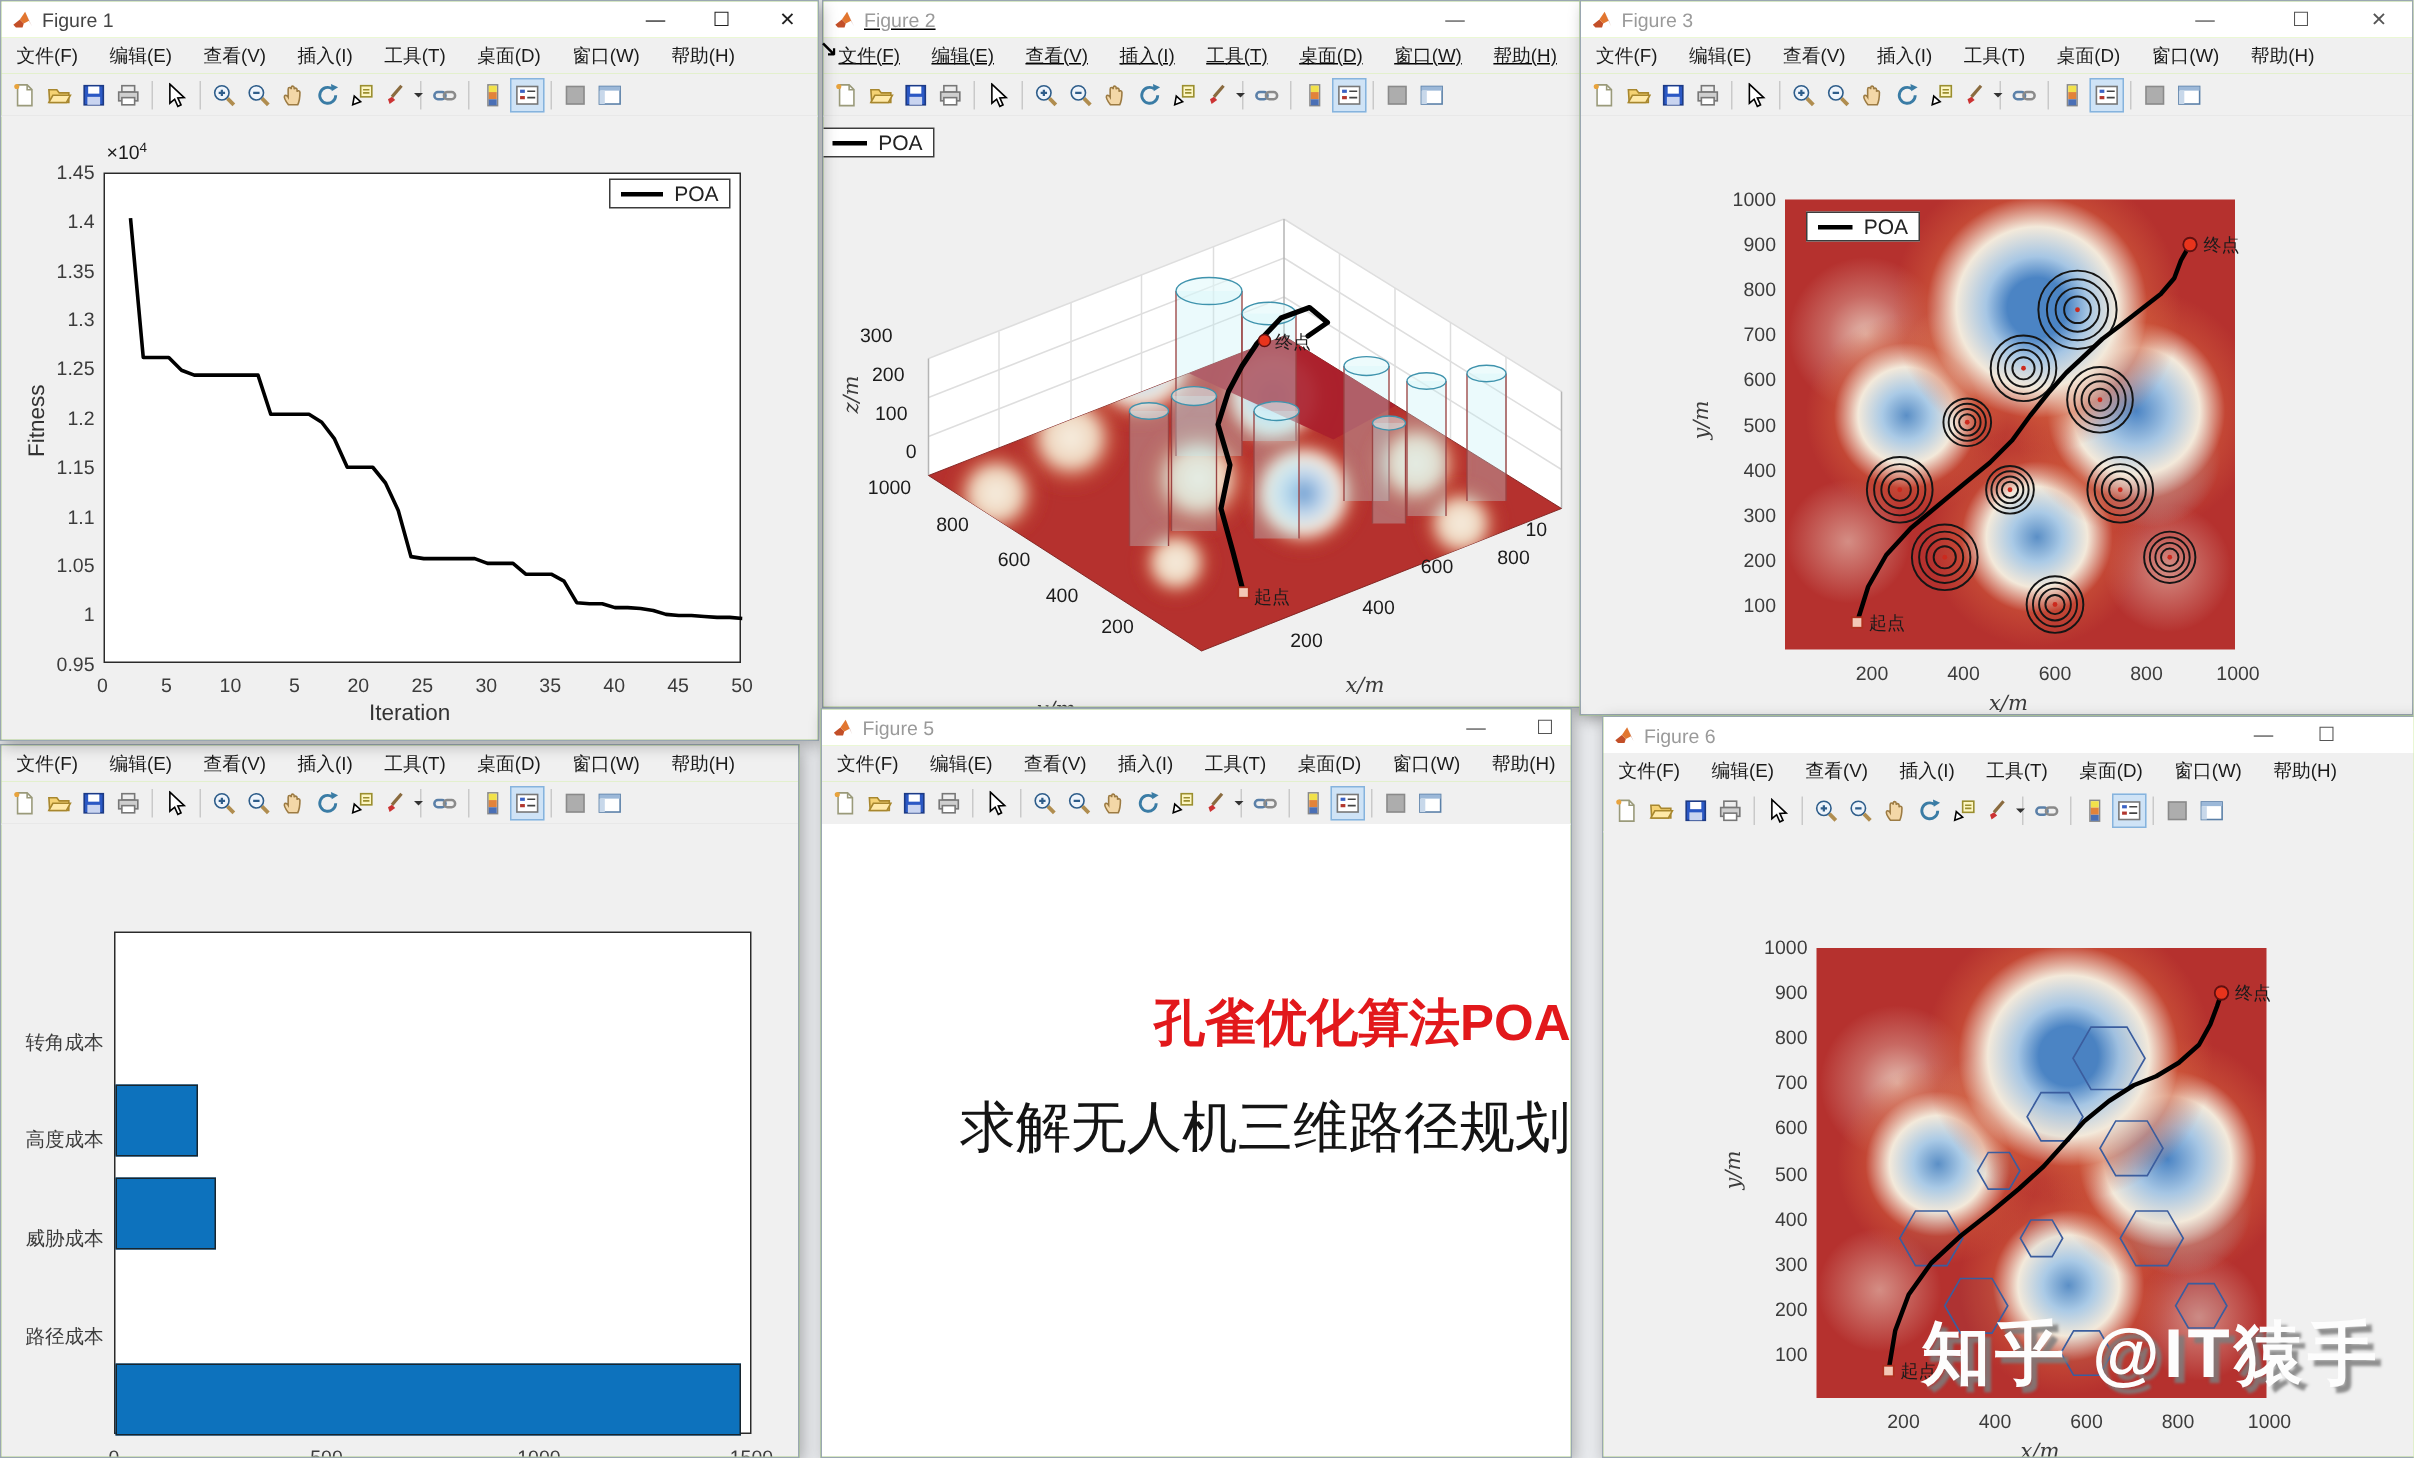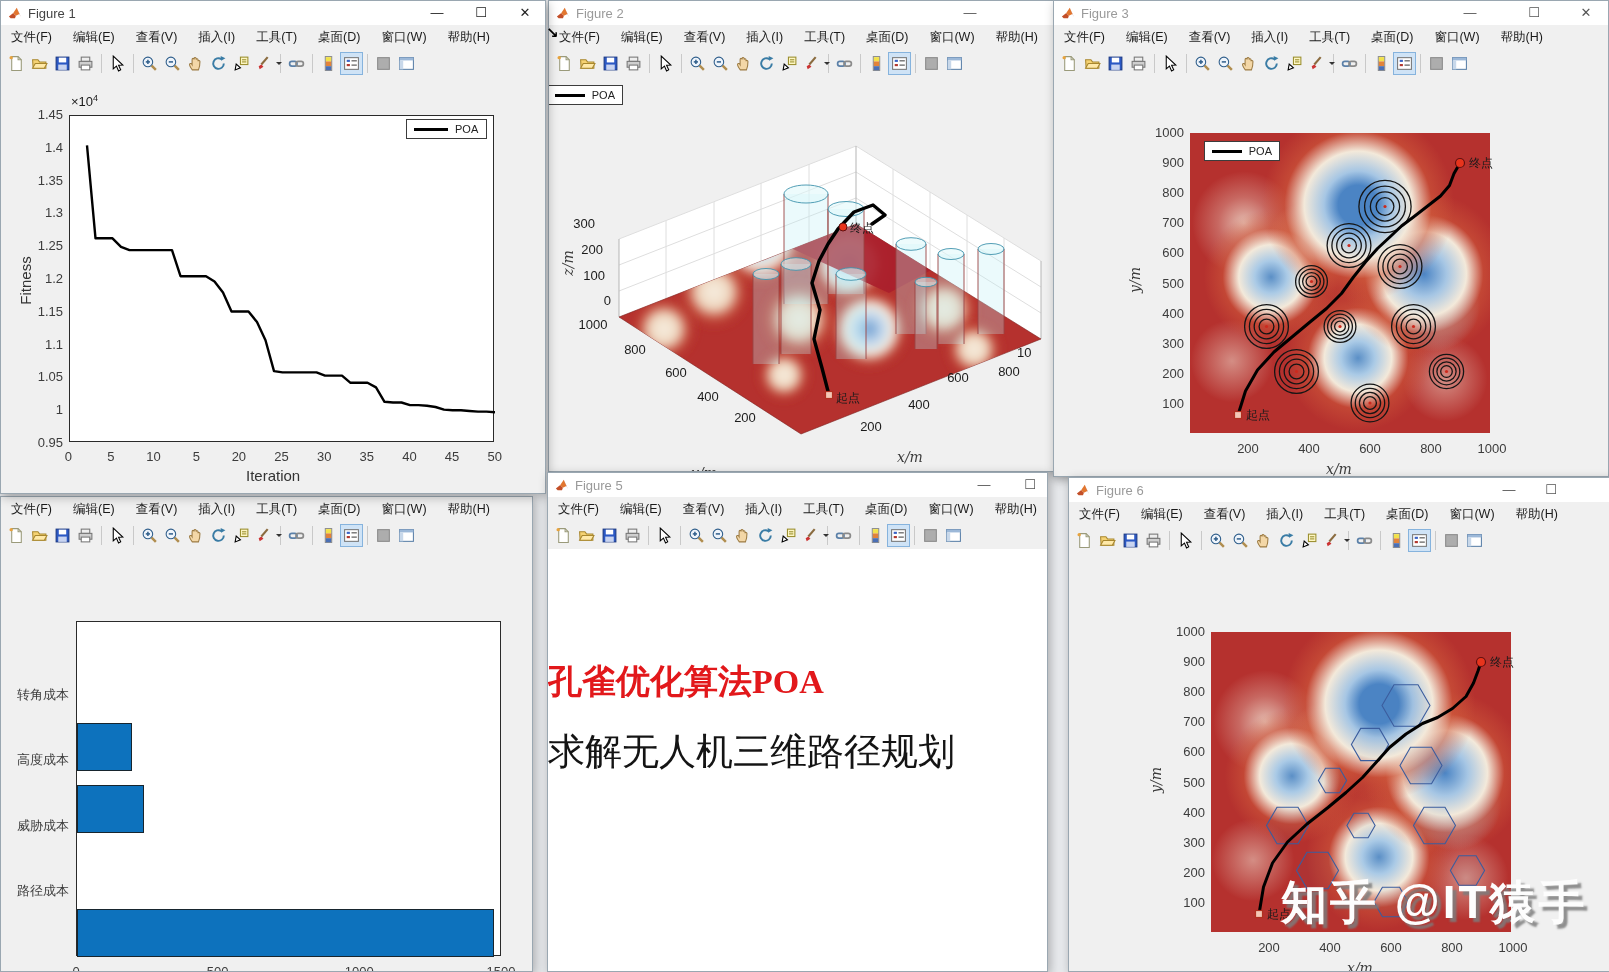--- a/index.html
+++ b/index.html
@@ -28,32 +28,32 @@
   .axes{position:absolute;background:#fff;border:1px solid #2a2a2a;box-sizing:border-box;}
   .tickcol{position:absolute;display:flex;flex-direction:column;justify-content:space-between;}
   .tickcol span{font-size:13px;color:#3c3c3c;text-align:right;line-height:15px;}
   .tickrow{position:absolute;display:flex;justify-content:space-between;}
   .tickrow span{font-size:13px;color:#3c3c3c;text-align:center;width:44px;line-height:15px;}
   .axlabel{position:absolute;font-size:15px;color:#333;}
   .mathlab{font-family:"DejaVu Serif","Liberation Serif",serif;font-style:italic;font-size:14px;color:#3c3c3c;}
   .legendbox{position:absolute;background:#fff;border:1px solid #3c3c3c;display:flex;
              align-items:center;padding:0 7px;height:20px;box-sizing:border-box;z-index:5;}
   .legendline{display:inline-block;width:34px;height:3px;background:#000;margin-right:7px;}
-  .legendbox b{font-size:11px;color:#222;font-weight:normal;}
+  .legendbox b{font-size:14px;color:#222;font-weight:normal;}
   .map{position:absolute;width:300px;height:300px;}
   .map svg{position:absolute;left:0;top:0;}
   .ptlabel{position:absolute;font-size:12px;color:#1b1b1b;z-index:6;white-space:nowrap;}
   .hbar{position:absolute;background:#0d72bd;border:1px solid #17252e;box-sizing:border-box;}
   .catcol{position:absolute;display:flex;flex-direction:column;justify-content:space-between;}
   .catcol span{font-size:13px;color:#3c3c3c;text-align:right;
                font-family:"Liberation Serif","DejaVu Serif",serif;}
   #wm{position:absolute;font-size:46px;font-weight:bold;color:#fdfdfd;letter-spacing:3px;
       text-shadow:4px 4px 2px rgba(125,125,125,.85);z-index:9;white-space:nowrap;}
   #cursor{position:absolute;left:546px;top:24px;font-size:15px;color:#000;z-index:50;font-weight:bold;}
-  .fig5-head{font-family:Liberation Serif, serif;text-align:left;}
+  .fig5-head{font-family:Liberation Sans, sans-serif;text-align:right;}
 </style>
 </head>
 <body>
 
 <svg width="0" height="0" style="position:absolute">
   <defs>
     <symbol id="i-logo" viewBox="0 0 16 16">
         <polygon points="1,12 6,8 9,11 8,14 3,14" fill="#c34f28"></polygon>
         <polygon points="6,8 10,2 13,9 9,11" fill="#e2762f"></polygon>
         <polygon points="10,2 15,13 13,9" fill="#8f2f1e"></polygon>
@@ -251,21 +251,21 @@
         </div>
       <div class="tickrow" style="left:53px;top:415px;width:469px;">
           <span>0</span>
           <span>500</span>
           <span>1000</span>
           <span>1500</span>
         </div>
     </div>
   </div>
 
-  <div class="win" style="left:548px;top:0;width:596px;height:472px;z-index:2;">
+  <div class="win" style="left:548px;top:0;width:596px;height:472px;z-index:2;text-decoration:underline;">
     <div class="titlebar">
       <svg class="mlogo">
           <use href="#i-logo"></use>
         </svg>
       <span class="tb-title">Figure 2</span>
       <span class="winbtn" style="left:405px;">—</span>
     </div>
     <div class="menubar">
         <span>文件(F)</span>
         <span>编辑(E)</span>

